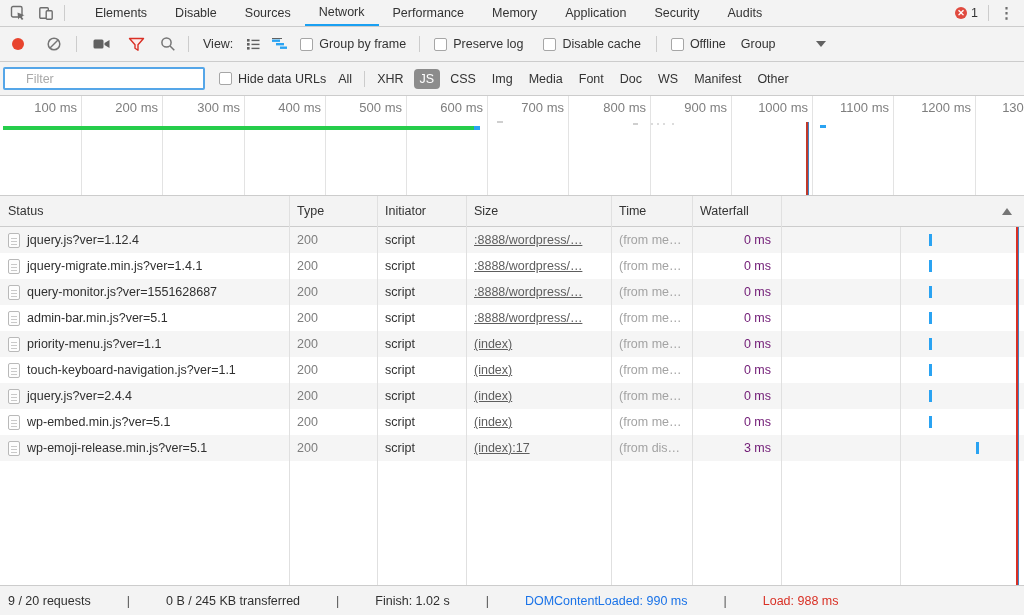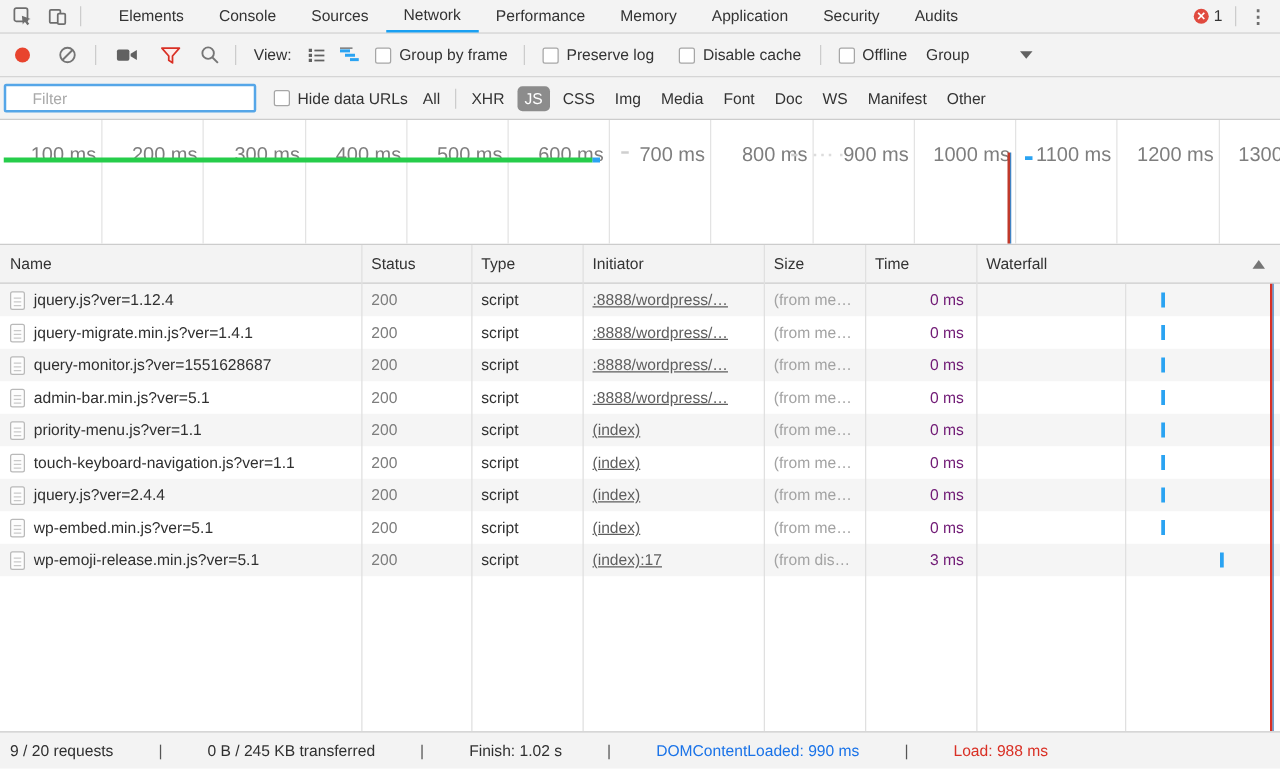--- a/index.html
+++ b/index.html
@@ -32,21 +32,21 @@
   
   .filter-bar { position:absolute; top:62px; left:0; right:0; height:34px; background:#f3f3f3; border-bottom:1px solid #ccc; display:flex; align-items:center; }
   .filter-input { width:202px; height:23px; margin-left:3px; border:2px solid #55a6e8; border-radius:2px; background:#fff; font-family:"Liberation Sans", sans-serif; font-size:12.5px; padding:0 21px; color:#333; outline:none; }
   .filter-input::placeholder { color:#a9a9a9; }
   .pill { padding:3px 6px; border-radius:4px; color:#333; cursor:pointer; white-space:nowrap; }
   .pill.active { background:#8c8c8c; color:#fff; }
 
   
   .overview { position:absolute; top:96px; left:0; right:0; height:100px; background:#fff; border-bottom:1px solid #ccc; overflow:hidden; }
   .gridline { position:absolute; top:0; bottom:0; width:1px; background:#e3e3e3; }
-  .tick-label { position:absolute; top:20px; width:70px; text-align:right; font-size:16px; color:#7e7e7e; white-space:nowrap; }
+  .tick-label { position:absolute; top:4px; width:70px; text-align:right; font-size:13px; color:#7e7e7e; white-space:nowrap; }
   .ov-green { position:absolute; top:30px; left:3px; width:471px; height:4px; background:#26cd4b; }
   .ov-green-tip { position:absolute; top:30px; left:474px; width:6px; height:4px; background:#2aa3f2; }
   .ov-mark { position:absolute; background:#cfcfcf; }
   .ov-dot { position:absolute; width:2px; height:2px; background:#dcdcdc; }
   .ov-blue-dash { position:absolute; top:29px; left:820px; width:6px; height:3px; background:#2aa3f2; }
   .ov-load-line { position:absolute; top:26px; bottom:0; left:806px; width:1.5px; background:#c0392b; }
   .ov-dcl-line { position:absolute; top:26px; bottom:0; left:807.5px; width:1.5px; background:#4183c4; }
 
   
   .net-table { position:absolute; top:196px; left:0; right:0; height:389px; background:#fff; overflow:hidden; }
@@ -94,21 +94,21 @@
     </span>
     <span class="tb-icon">
       <svg width="16" height="16" viewBox="0 0 16 16">
           <rect x="1.8" y="2.8" width="8.5" height="10.5" rx="1" fill="none" stroke="#6e6e6e" stroke-width="1.4"></rect>
           <rect x="8.2" y="5.8" width="6" height="8.5" rx="1" fill="#f3f3f3" stroke="#6e6e6e" stroke-width="1.4"></rect>
         </svg>
     </span>
     <span class="vsep"></span>
     <div class="tabs">
       <span class="tab">Elements</span>
-      <span class="tab">Console</span>
+      <span class="tab">Disable</span>
       <span class="tab">Sources</span>
       <span class="tab active">Network</span>
       <span class="tab">Performance</span>
       <span class="tab">Memory</span>
       <span class="tab">Application</span>
       <span class="tab">Security</span>
       <span class="tab">Audits</span>
     </div>
     <div class="tab-bar-right">
       <span class="err-badge">
@@ -247,21 +247,20 @@
     <div class="ov-dot" style="left:663px;top:27px"></div>
     <div class="ov-dot" style="left:672px;top:27px"></div>
     <div class="ov-load-line"></div>
     <div class="ov-dcl-line"></div>
     <div class="ov-blue-dash"></div>
   </div>
 
   <div class="net-table">
 
     <div class="thead">
-      <span class="th">Name</span>
       <span class="th">Status</span>
       <span class="th">Type</span>
       <span class="th">Initiator</span>
       <span class="th">Size</span>
       <span class="th">Time</span>
       <span class="th">Waterfall</span>
       <span class="sort-arrow"></span>
     </div>
 
     <div class="trow odd">

